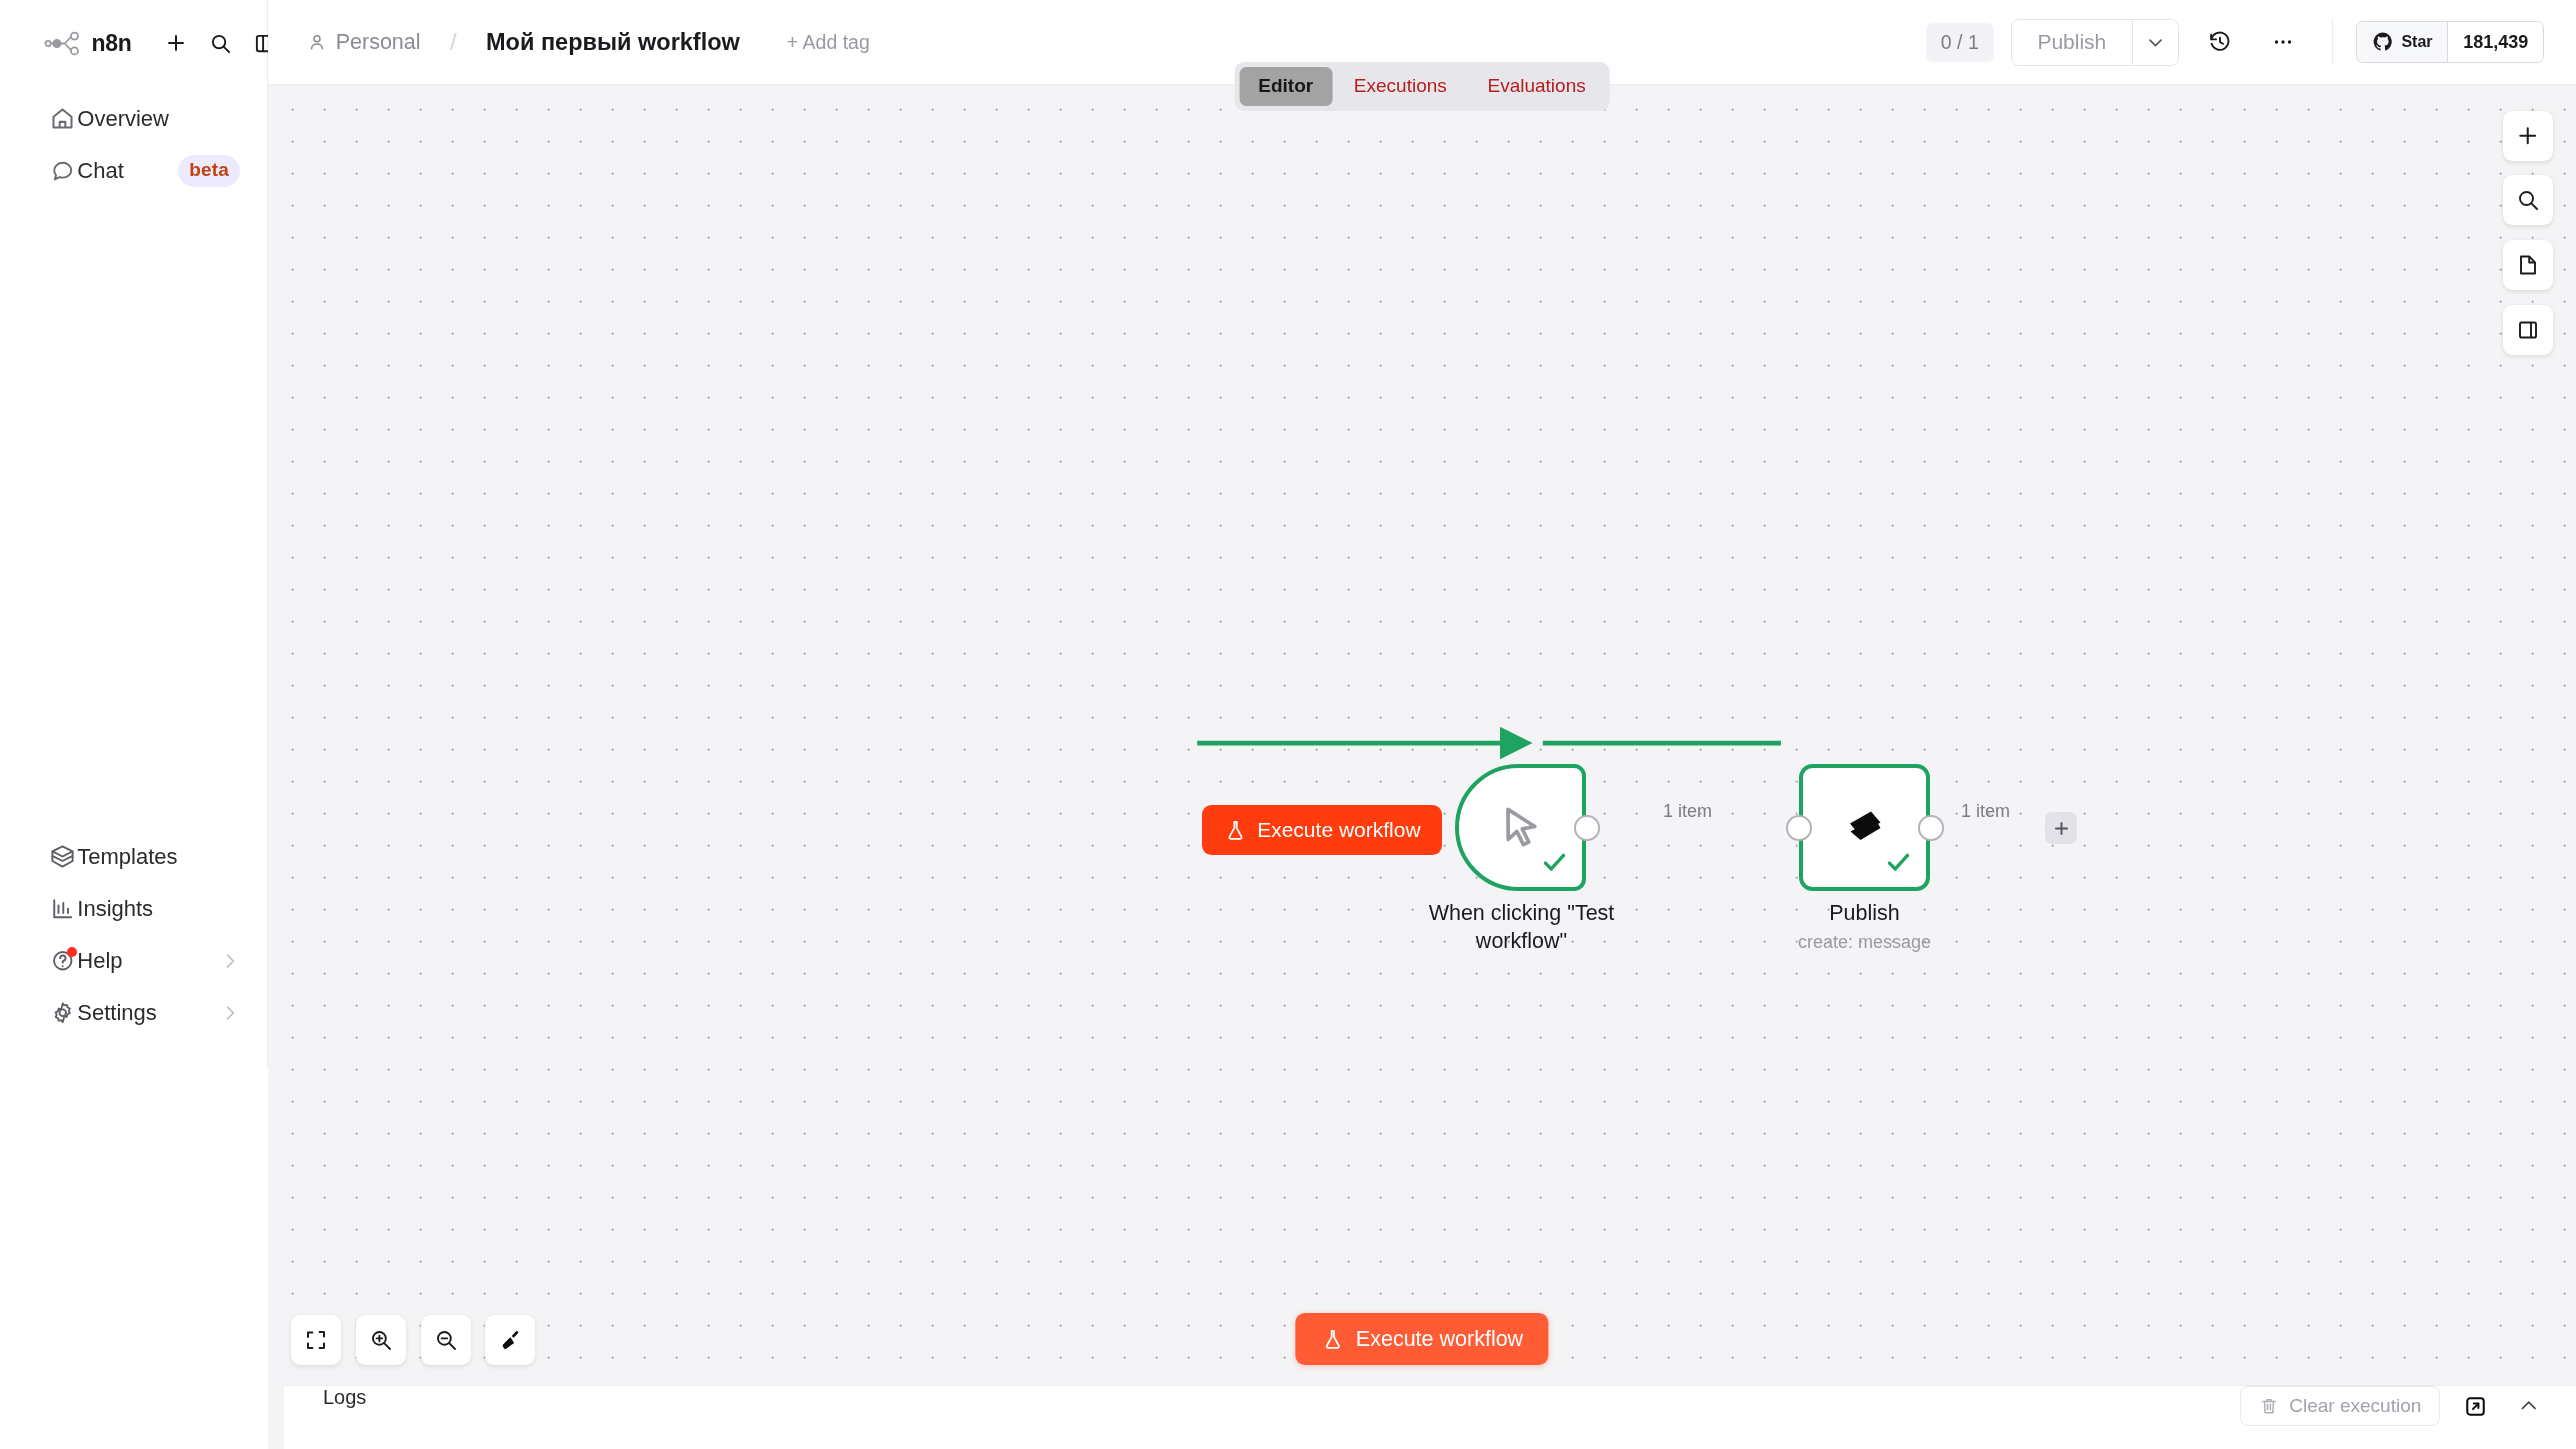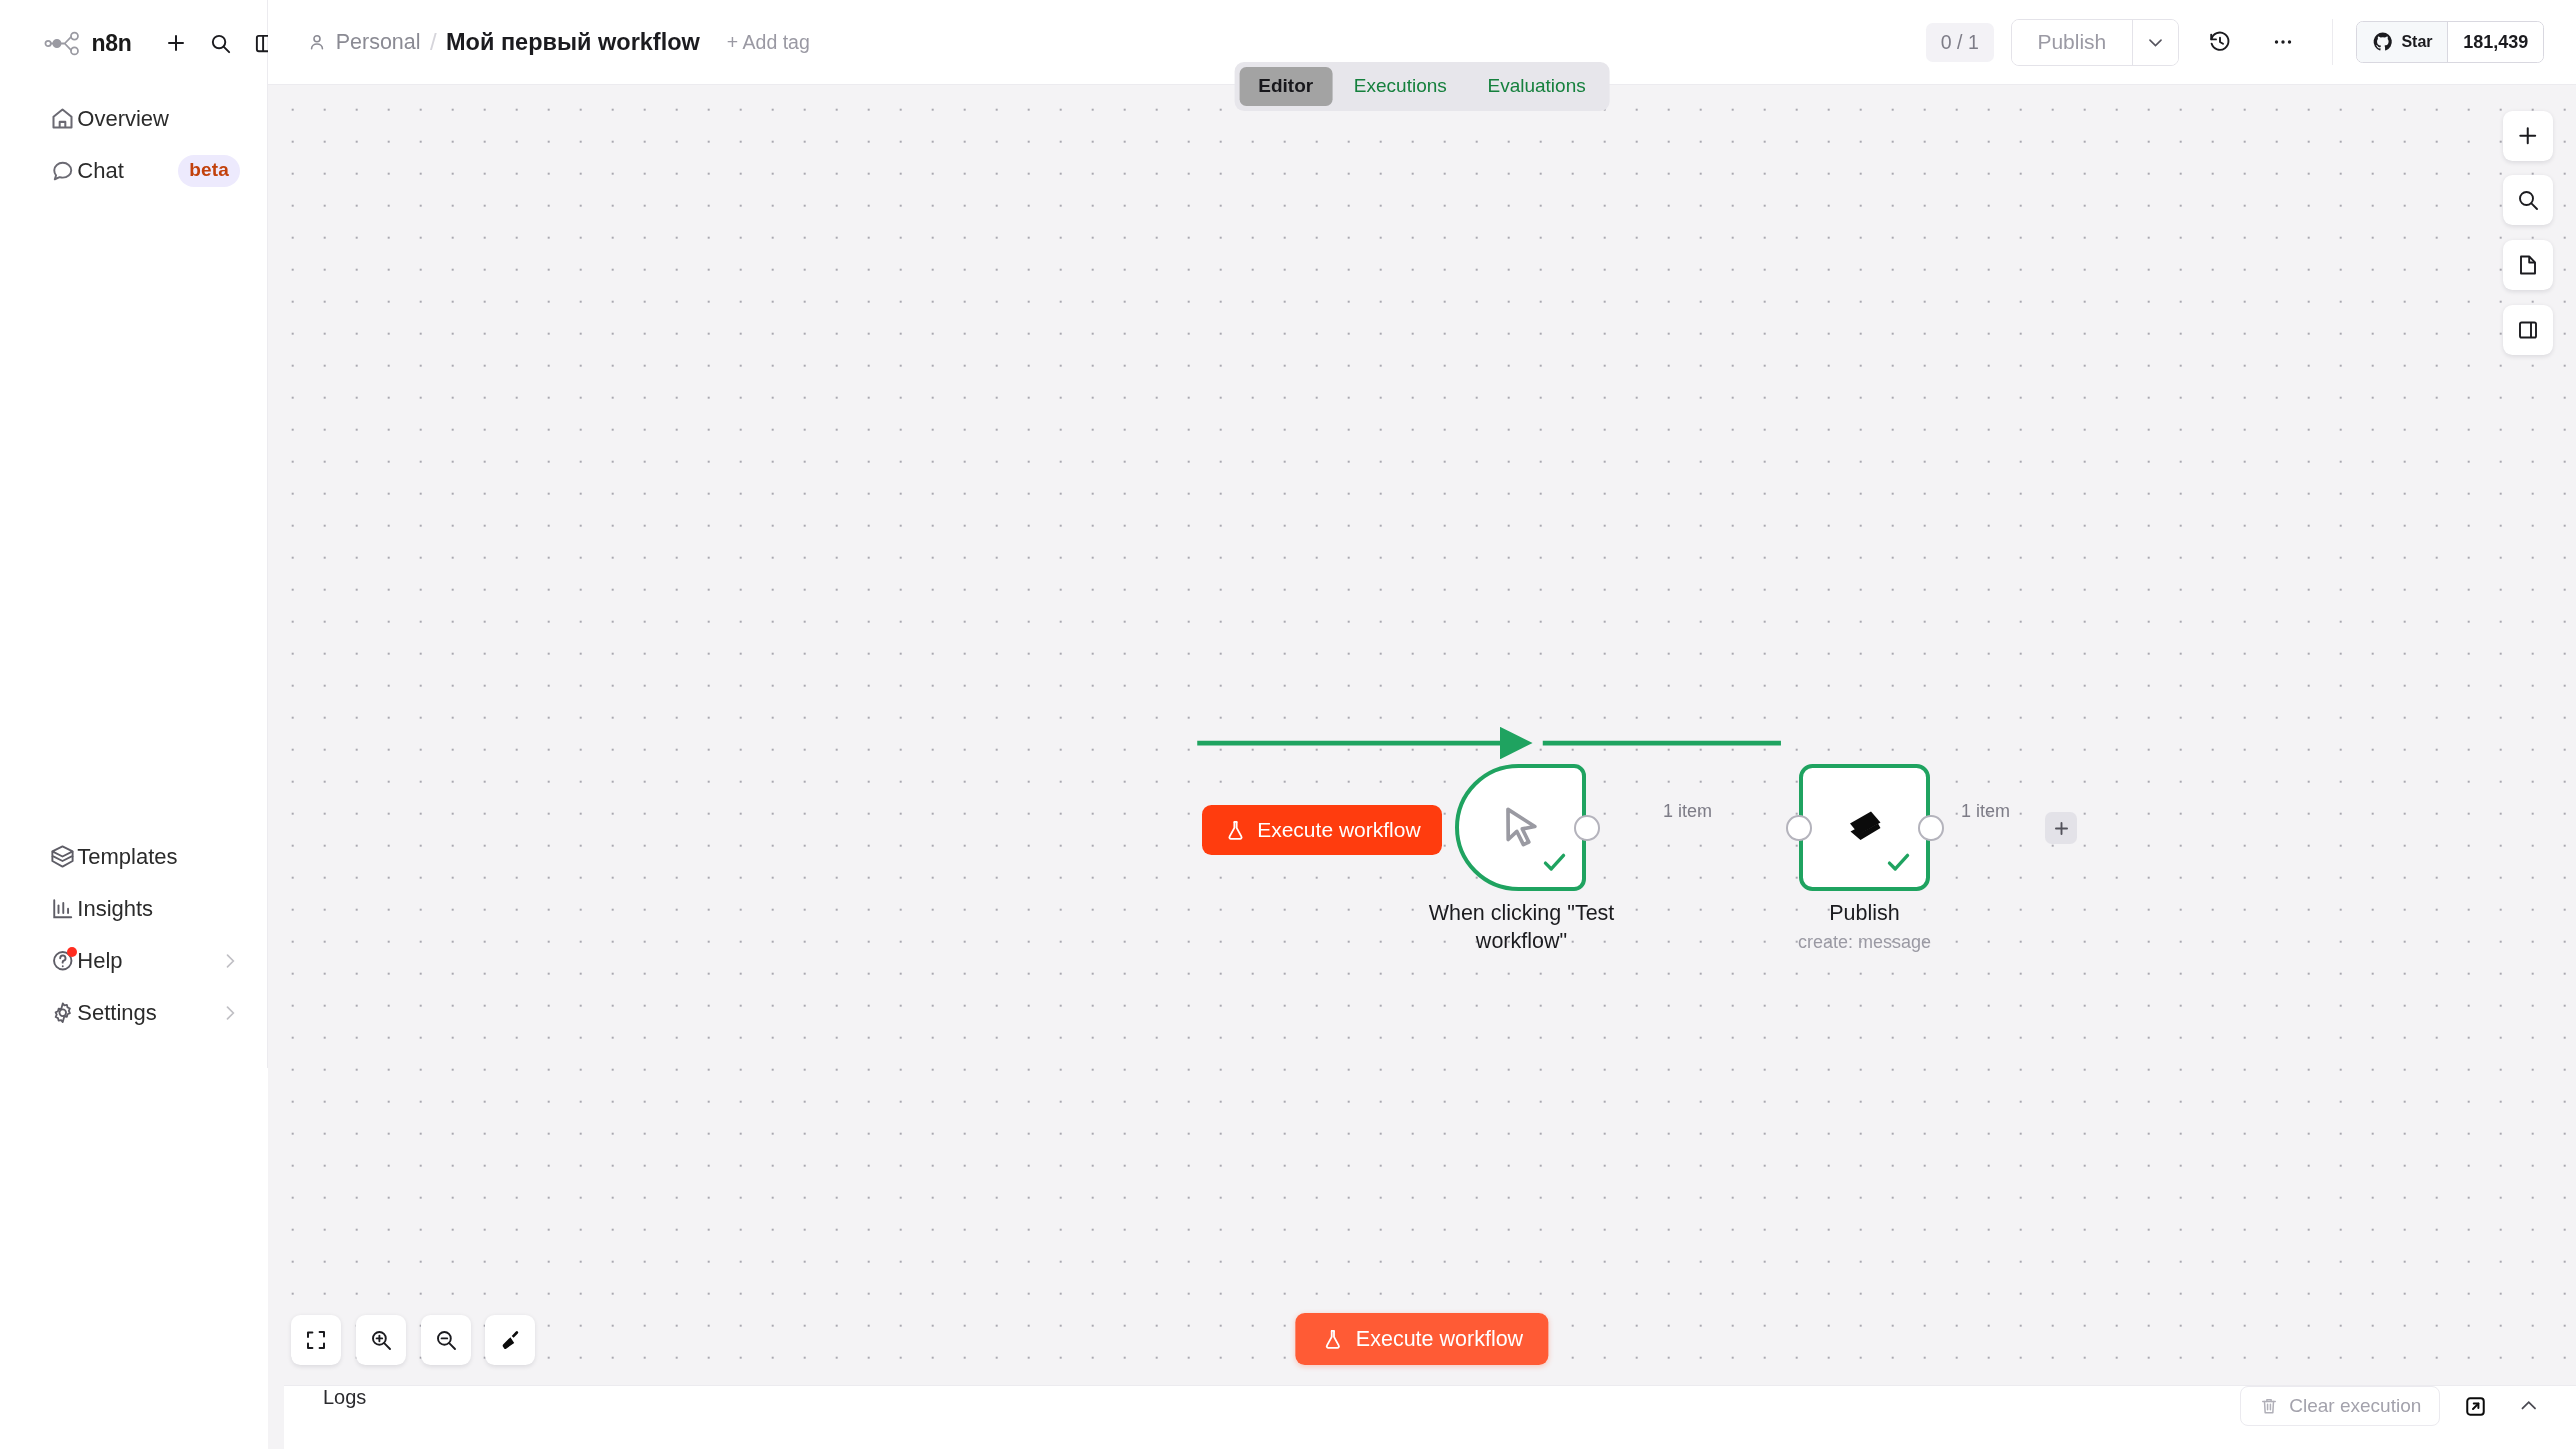--- a/index.html
+++ b/index.html
@@ -58,21 +58,21 @@
   
   .main { flex: 1 1 auto; position: relative; height: 1449px; background: #F4F3F5; }
 
   
   .header {
     position: absolute; top: 0; left: 0; right: 0; height: 85px;
     background: #ffffff; border-bottom: 1.3px solid #ECEBEF;
     display: flex; align-items: center; padding: 0 0 0 39px;
     z-index: 30;
   }
-  .crumb { display: flex; align-items: center; gap: 4px; }
+  .crumb { display: flex; align-items: center; gap: 24px; }
   .crumb-personal { display: flex; align-items: center; gap: 8.7px; color: #8A8A93; font-size: 21.5px; cursor: pointer; }
   .crumb-sep { color: #D6D5DB; font-size: 24px; margin: 0 5.4px; font-weight: 300; }
   .crumb-title { color: #1B1B1F; font-size: 23.5px; font-weight: 600; cursor: text; white-space: nowrap; }
   .add-tag { color: #9A99A3; font-size: 19.5px; margin-left: 23px; cursor: pointer; white-space: nowrap; }
 
   .hdr-right { margin-left: auto; display: flex; align-items: center; gap: 0; padding-right: 0; height: 100%; }
   .pill-count {
     background: #F3F2F6; color: #7D7C87; font-size: 19.5px;
     border-radius: 6.7px; padding: 8px 14.8px; margin-right: 17.4px;
   }
@@ -105,21 +105,21 @@
   }
 
   
   .tabs {
     position: absolute; top: 62px; left: 50%; transform: translateX(-50%);
     background: #E7E6EB; border-radius: 9.4px; padding: 4.7px;
     display: flex; gap: 2.7px; z-index: 40;
   }
   .tab {
     padding: 8.7px 19px; border-radius: 6.7px; font-size: 19px;
-    color: #15803d; cursor: pointer; white-space: nowrap;
+    color: #b91c1c; cursor: pointer; white-space: nowrap;
   }
   .tab.active { background: #a3a3a3; color: #17171B; font-weight: 600; }
 
   
   .canvas {
     position: absolute; top: 85px; left: 0; right: 0; bottom: 64px;
     background-color: #F4F3F5;
     background-image: radial-gradient(circle, #A9A8B0 1.1px, transparent 1.1px);
     background-size: 32px 32px;
     background-position: 8.7px 8.7px;

